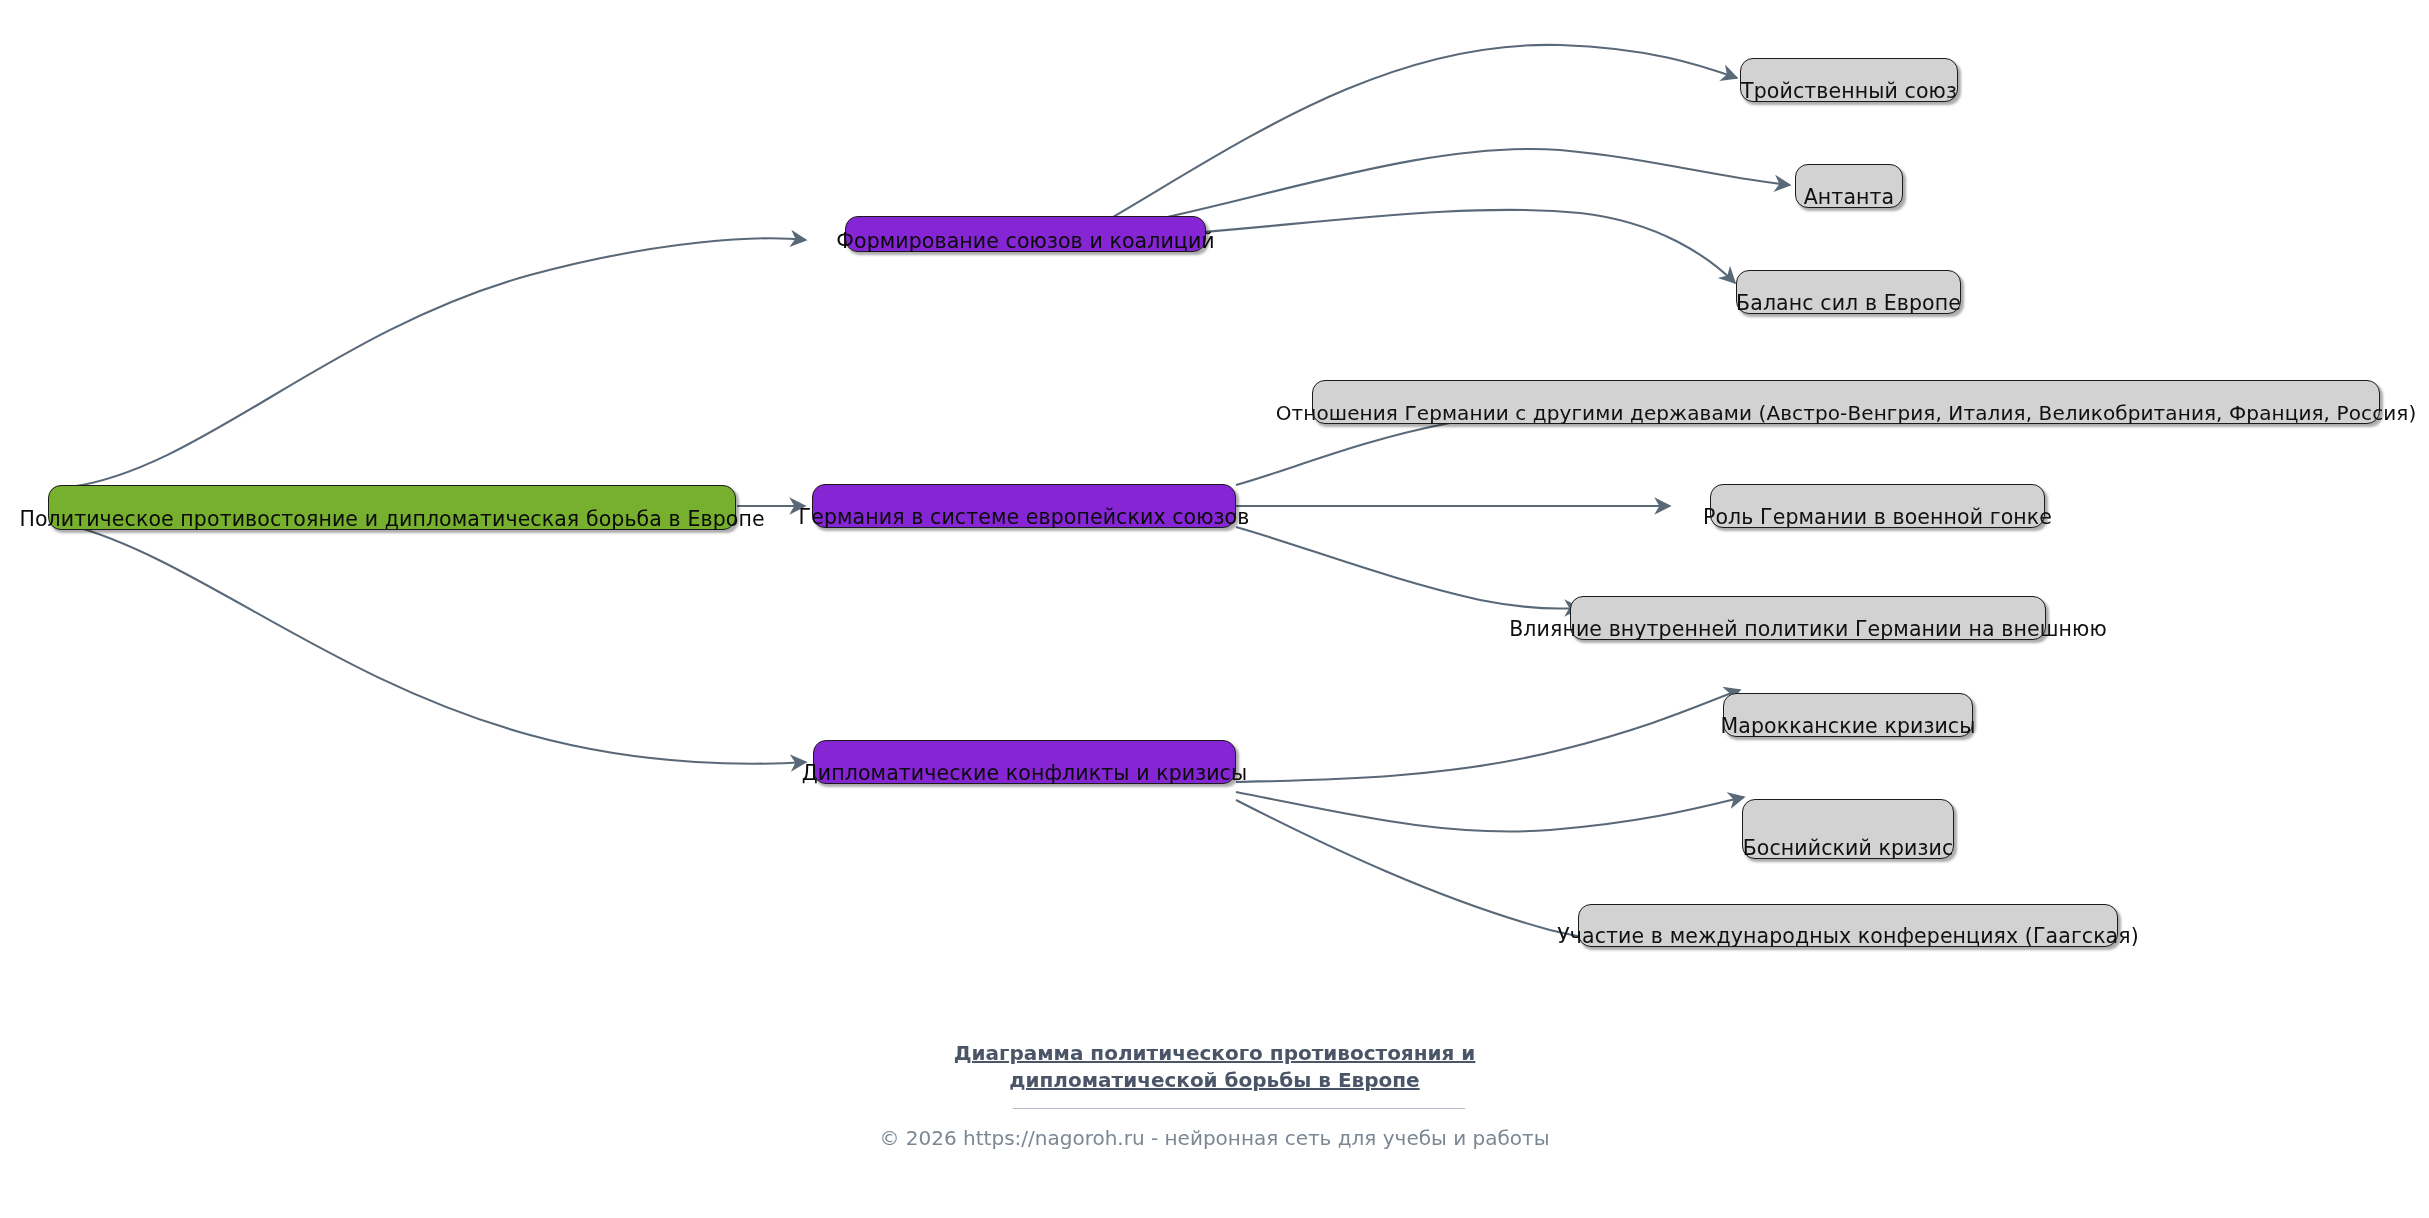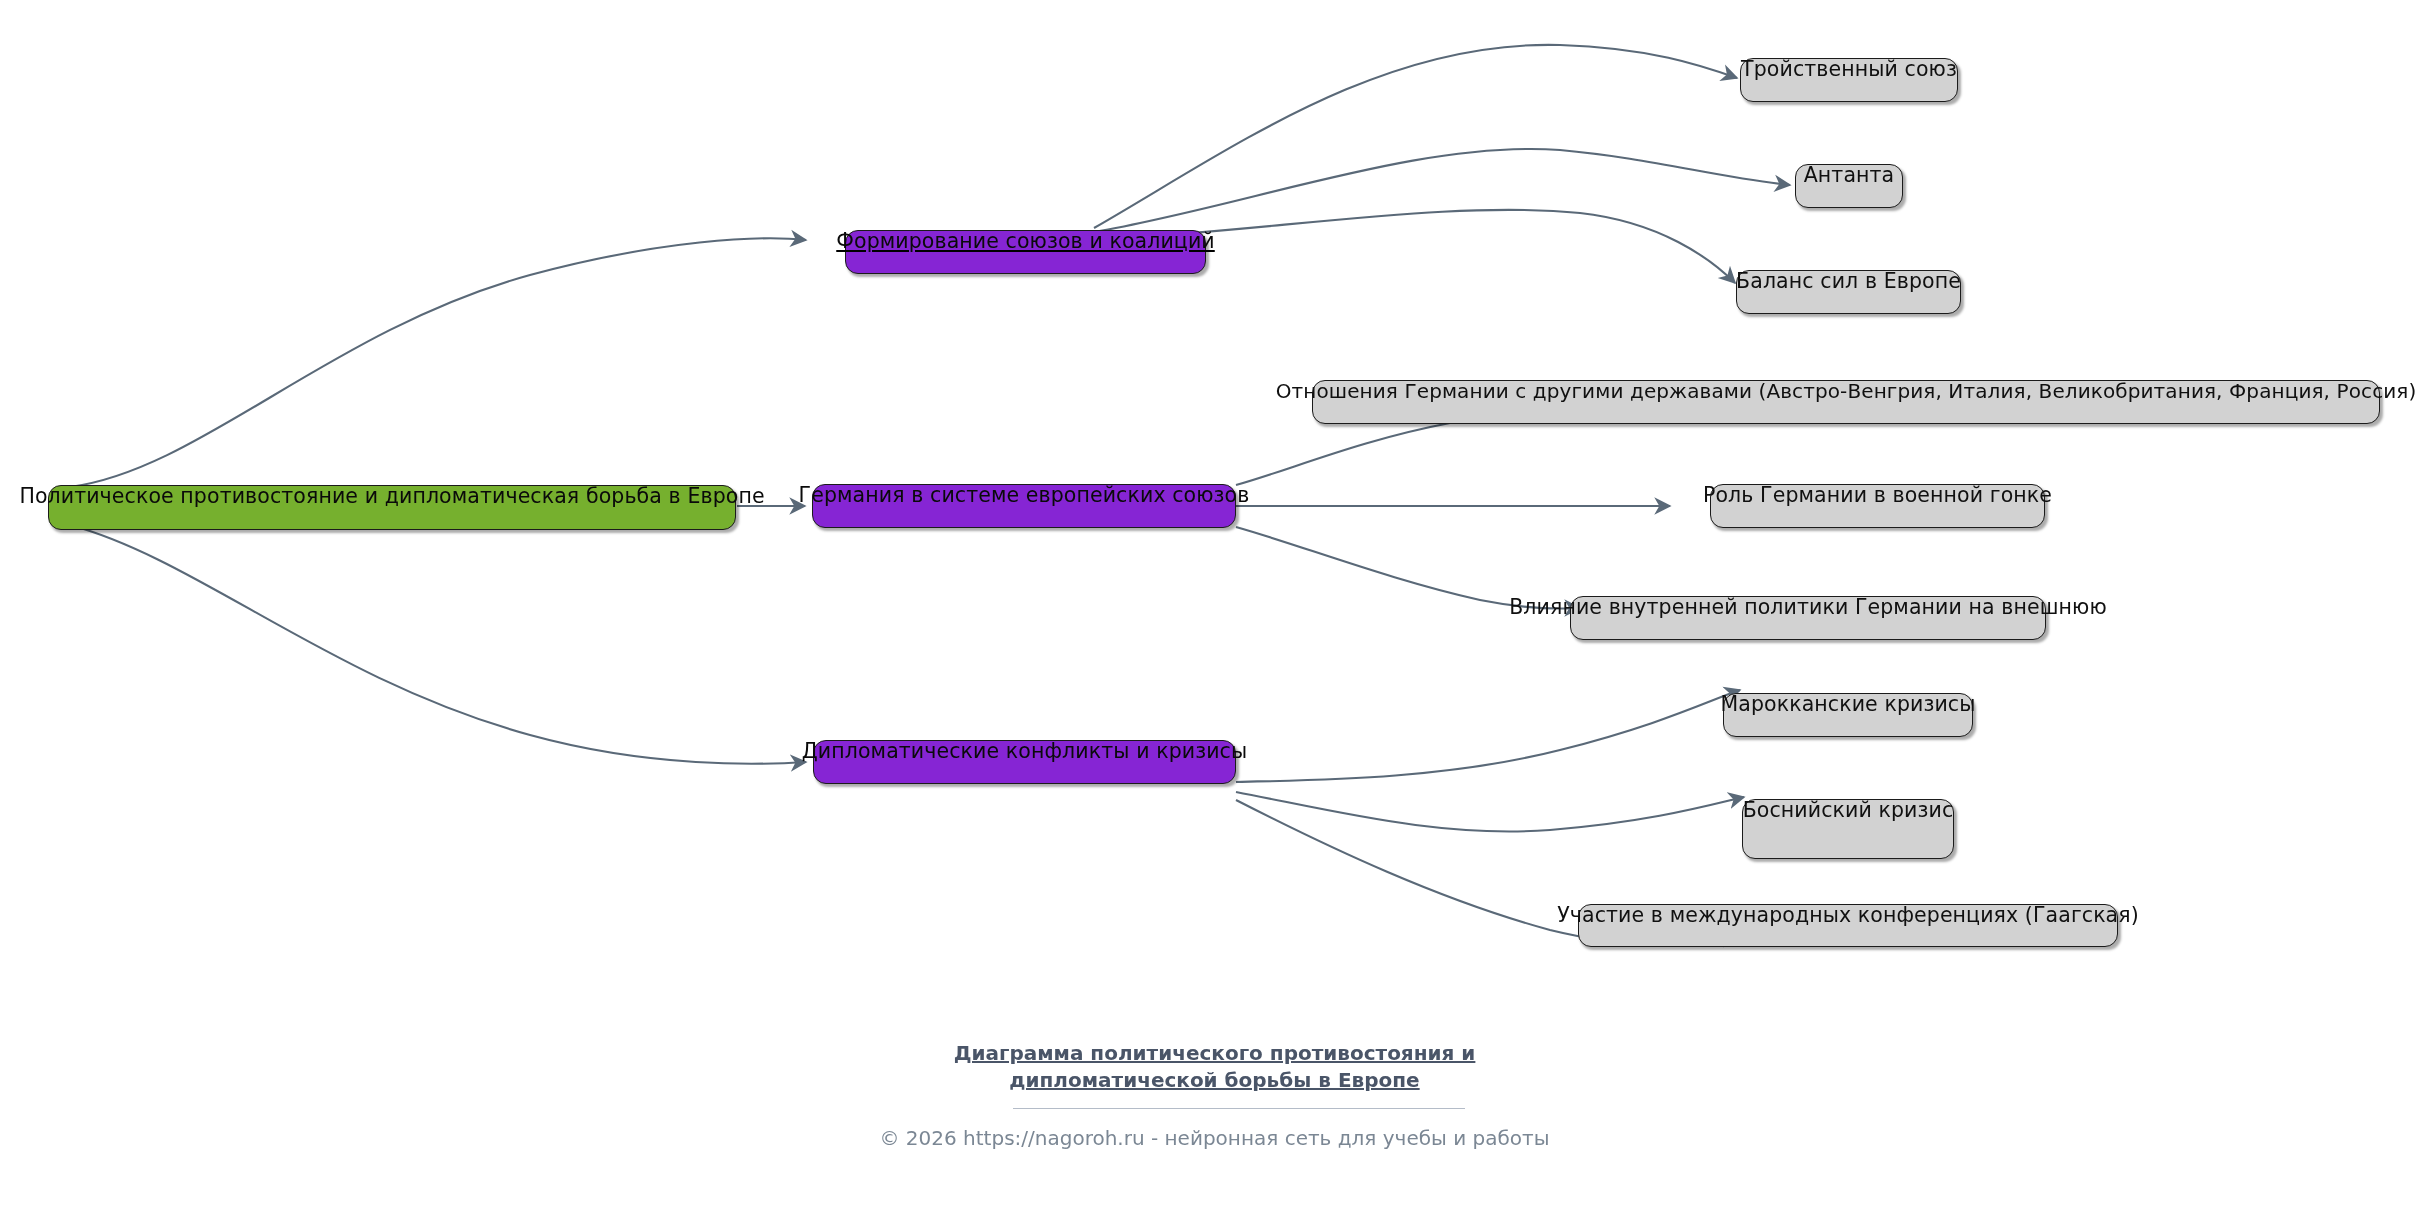--- a/index.html
+++ b/index.html
@@ -23,21 +23,21 @@
     left: 0;
     top: 0;
     width: 2429px;
     height: 1218px;
     pointer-events: none;
   }
   .node {
     position: absolute;
     box-sizing: border-box;
     display: flex;
-    align-items: flex-start;
+    align-items: flex-end;
     justify-content: center;
     border-radius: 13px;
     border: 1.6px solid #1b1b1b;
     box-shadow: 2.5px 3px 2.5px rgba(0,0,0,0.33);
     white-space: nowrap;
     line-height: 1;
     padding: 0 14px;
   }
   .node-label {
     display: block;
@@ -118,21 +118,21 @@
       <path d="M 1236 782 C 1330 780 1450 778 1560 750 C 1660 725 1710 700 1740 690"></path>
       <path d="M 1236 792 C 1340 812 1440 838 1550 830 C 1650 822 1710 805 1744 797"></path>
       <path d="M 1236 800 C 1330 848 1440 900 1550 930 C 1640 952 1700 945 1736 935"></path>
     </g>
   </svg>
 
   <div class="node root" style="left:48px; top:485px; width:688px; height:45px;">
     <span class="node-label">Политическое противостояние и дипломатическая борьба в Европе</span>
   </div>
 
-  <div class="node branch" style="left:845px; top:230px; width:361px; height:44px;text-decoration:underline;">
+  <div class="node branch" style="left:845px; top:216px; width:361px; height:36px;">
     <span class="node-label">Формирование союзов и коалиций</span>
   </div>
 
   <div class="node branch" style="left:812px; top:484px; width:424px; height:44px;">
     <span class="node-label">Германия в системе европейских союзов</span>
   </div>
 
   <div class="node branch" style="left:813px; top:740px; width:423px; height:44px;">
     <span class="node-label">Дипломатические конфликты и кризисы</span>
   </div>

